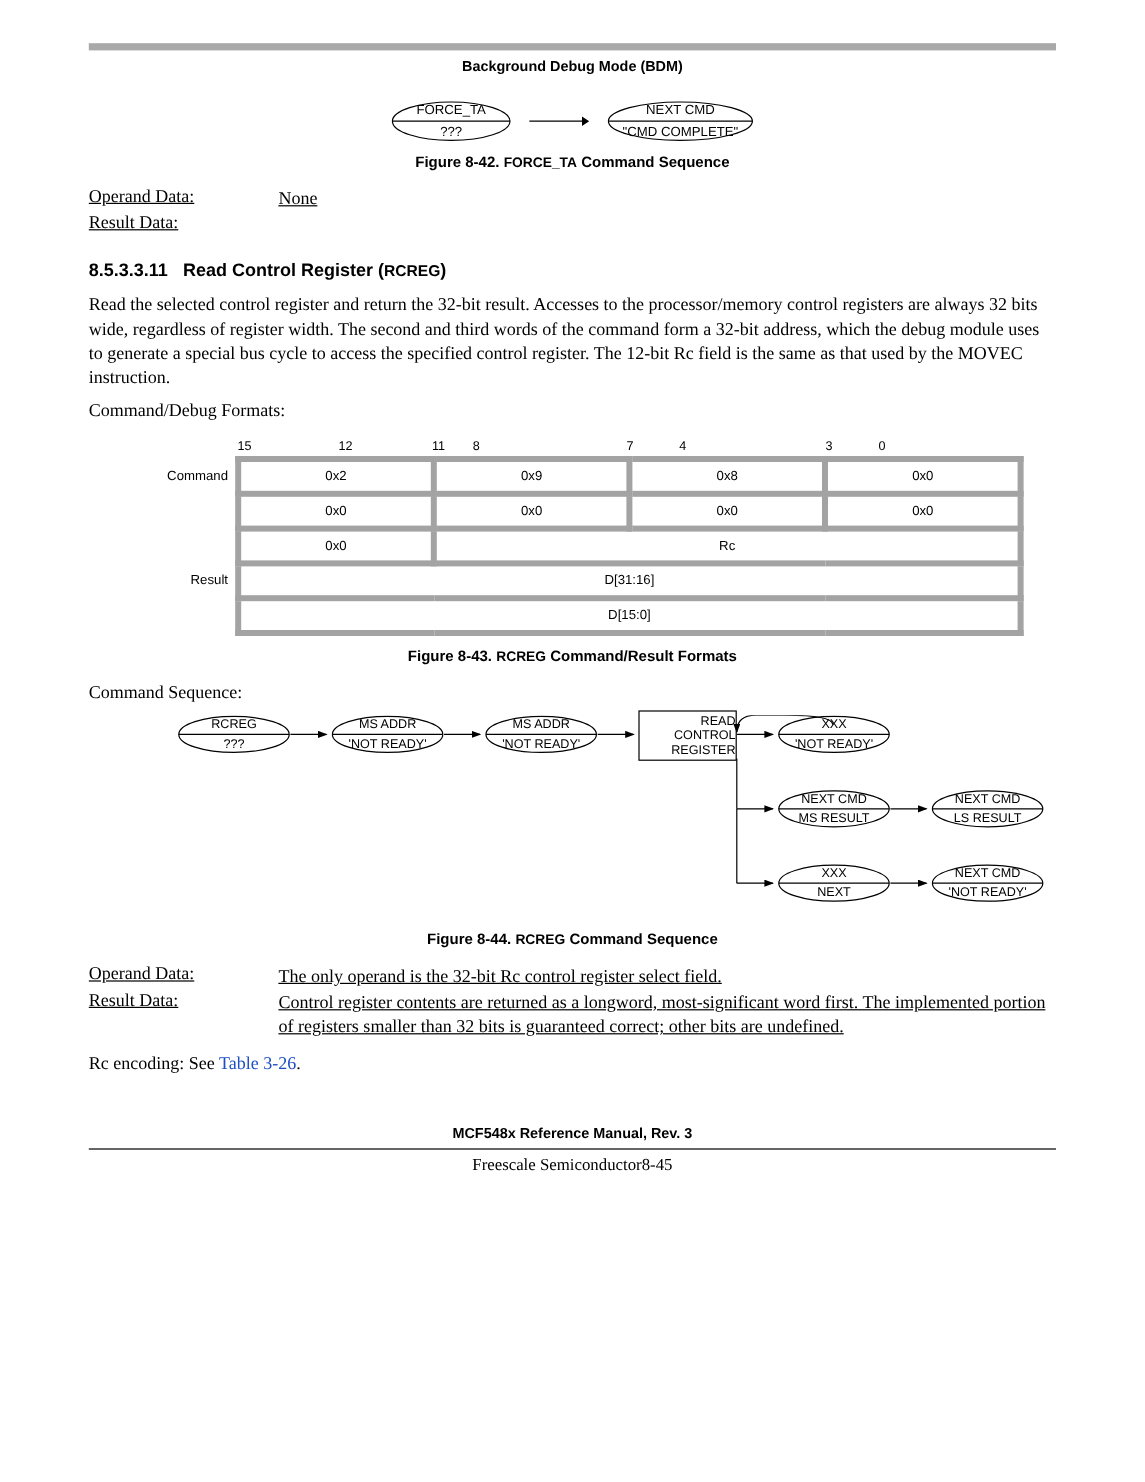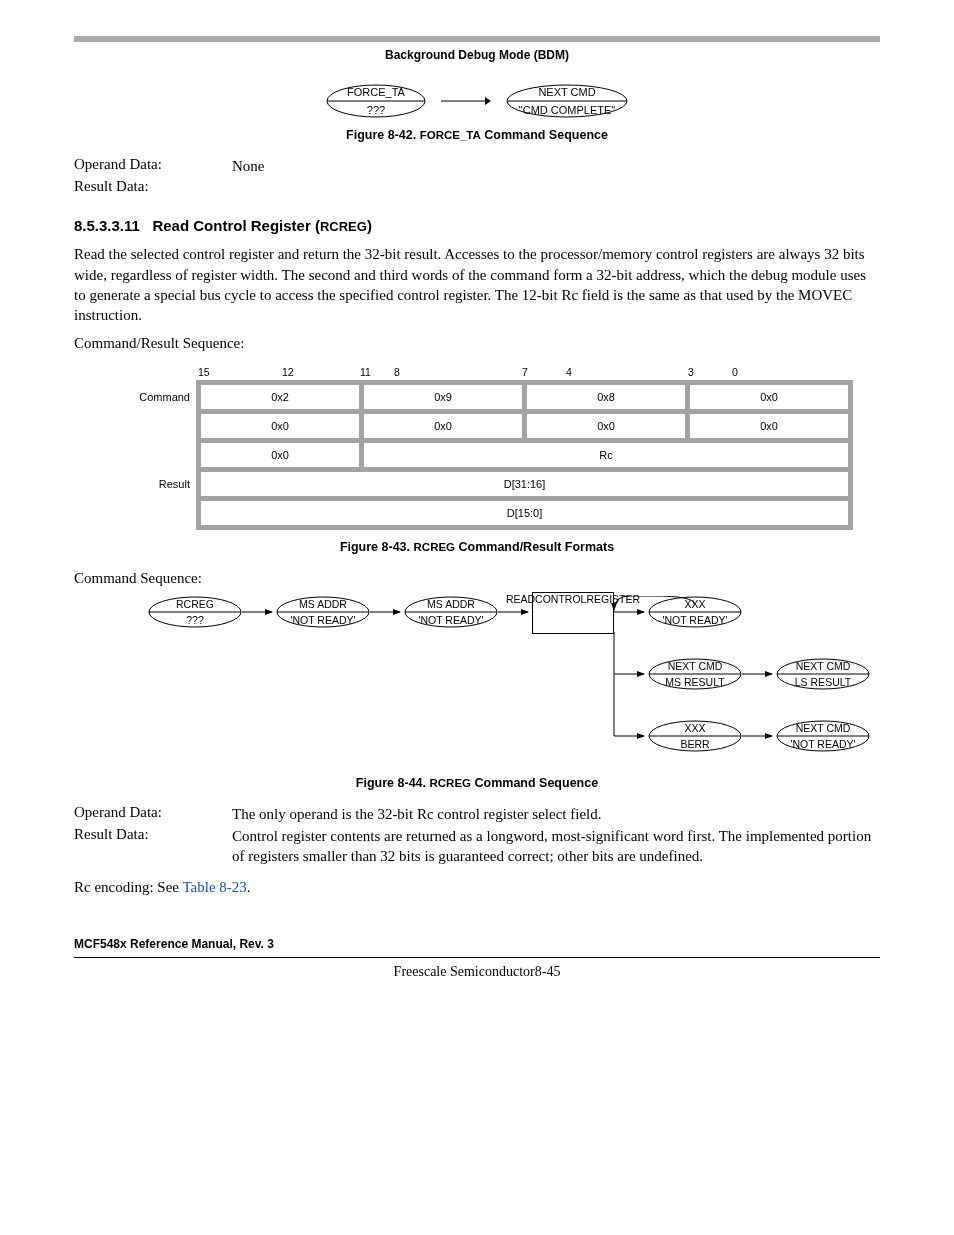--- a/index.html
+++ b/index.html
@@ -30,20 +30,21 @@
     text-align: center;
     font-family: Arial, Helvetica, sans-serif;
     font-size: 12.5px;
     font-weight: bold;
     margin: 10px 0 14px 0;
   }
   .fig-caption .smallcaps { font-size: 11.5px; }
   .def-row {
     display: flex;
     margin-bottom: 2px;
+    text-decoration: underline;
   }
   .def-label {
     width: 158px;
     flex: none;
   }
   .def-value {
     flex: 1;
     line-height: 1.35;
   }
   h4.section-heading {
@@ -125,29 +126,29 @@
     text-align: center;
   }
   .node .t1 { position: absolute; top: 2px; left: 0; right: 0; }
   .node .t2 { position: absolute; bottom: 2px; left: 0; right: 0; }
   .node svg { position: absolute; top: 0; left: 0; }
   .rect {
     position: absolute;
     border: 1px solid #000;
     width: 80px;
     height: 40px;
-    text-align: left;
+    text-align: right;
     line-height: 1.15;
     padding-top: 0;
     display: flex;
-    flex-direction: row;
+    flex-direction: column;
     justify-content: center;
   }
   .footer-title {
-    text-align: left;
+    text-align: center;
     font-family: Arial, Helvetica, sans-serif;
     font-weight: bold;
     font-size: 12px;
     margin-top: 40px;
   }
   .footer-rule {
     height: 1px;
     background: #000;
     margin: 6px 0;
   }
@@ -195,21 +196,21 @@
     <div class="def-value">None</div>
   </div>
   <div class="def-row">
     <div class="def-label">Result Data:</div>
   </div>
 
   <h4 class="section-heading">
     <span>8.5.3.3.11</span>&nbsp;&nbsp;&nbsp;<span>Read Control Register (</span><span class="smallcaps">RCREG</span><span>)</span>
   </h4>
   <p class="body">Read the selected control register and return the 32-bit result. Accesses to the processor/memory control registers are always 32 bits wide, regardless of register width. The second and third words of the command form a 32-bit address, which the debug module uses to generate a special bus cycle to access the specified control register. The 12-bit Rc field is the same as that used by the MOVEC instruction.</p>
-  <p class="body">Command/Result Sequence:</p>
+  <p class="body">Command/Debug Formats:</p>
 
   <div class="bit-wrap">
     <div class="bit-header">
       <div style="width:80px">15</div>
       <div style="width:70px" class="right">12</div>
       <div style="width:30px">11</div>
       <div style="width:120px" class="right">8</div>
       <div style="width:40px">7</div>
       <div style="width:114px" class="right">4</div>
       <div style="width:40px">3</div>
@@ -327,21 +328,21 @@
         </svg>
       <div class="t1">NEXT CMD</div>
       <div class="t2">LS RESULT</div>
     </div>
     <div class="node" style="left:534px;top:124px">
       <svg width="94" height="32">
           <ellipse cx="47" cy="16" rx="46" ry="15" fill="none" stroke="#000"></ellipse>
           <line x1="1" y1="16" x2="93" y2="16" stroke="#000"></line>
         </svg>
       <div class="t1">XXX</div>
-      <div class="t2">BERR</div>
+      <div class="t2">NEXT</div>
     </div>
     <div class="node" style="left:662px;top:124px">
       <svg width="94" height="32">
           <ellipse cx="47" cy="16" rx="46" ry="15" fill="none" stroke="#000"></ellipse>
           <line x1="1" y1="16" x2="93" y2="16" stroke="#000"></line>
         </svg>
       <div class="t1">NEXT CMD</div>
       <div class="t2">'NOT READY'</div>
     </div>
   </div>
@@ -353,21 +354,21 @@
   <div class="def-row">
     <div class="def-label">Operand Data:</div>
     <div class="def-value">The only operand is the 32-bit Rc control register select field.</div>
   </div>
   <div class="def-row">
     <div class="def-label">Result Data:</div>
     <div class="def-value">Control register contents are returned as a longword, most-significant word first. The implemented portion of registers smaller than 32 bits is guaranteed correct; other bits are undefined.</div>
   </div>
 
   <p class="body" style="margin-top:10px">
-    <span>Rc encoding: See </span><span class="link">Table 8-23</span><span>.</span>
+    <span>Rc encoding: See </span><span class="link">Table 3-26</span><span>.</span>
   </p>
 
   <div class="footer-title">MCF548x Reference Manual, Rev. 3</div>
   <div class="footer-rule"></div>
   <div class="footer-line">
     <span>Freescale Semiconductor</span>
     <span>8-45</span>
   </div>
 </div>
 

